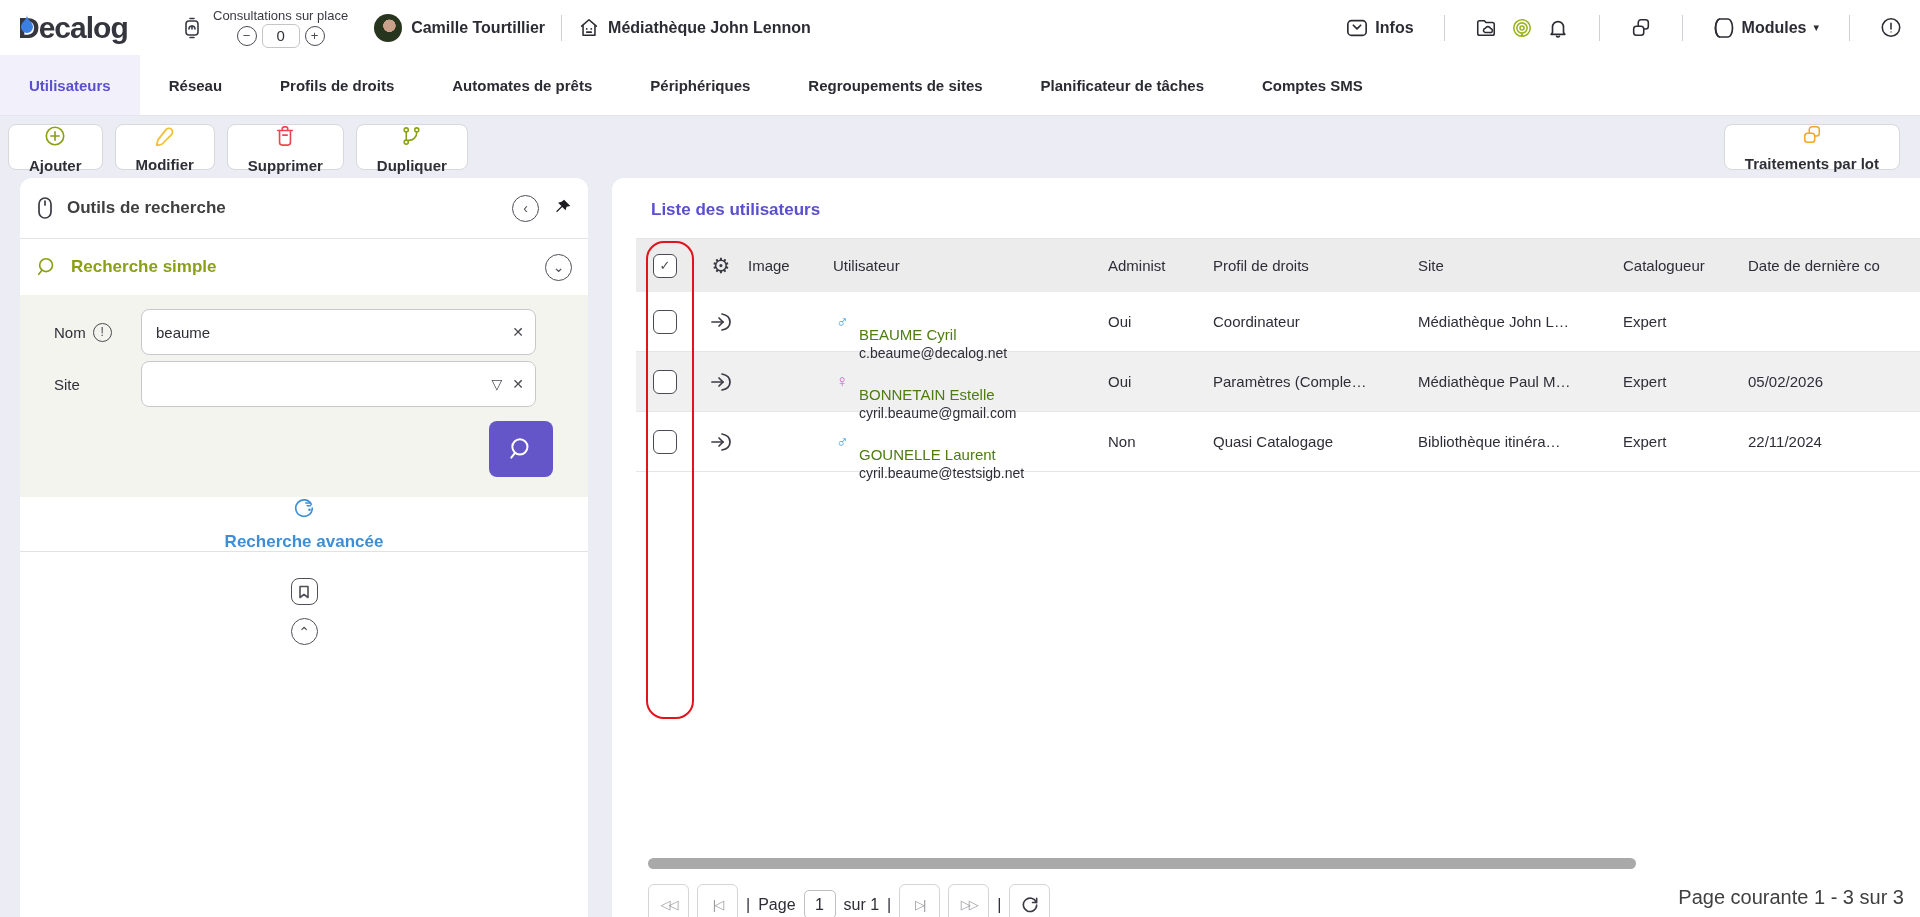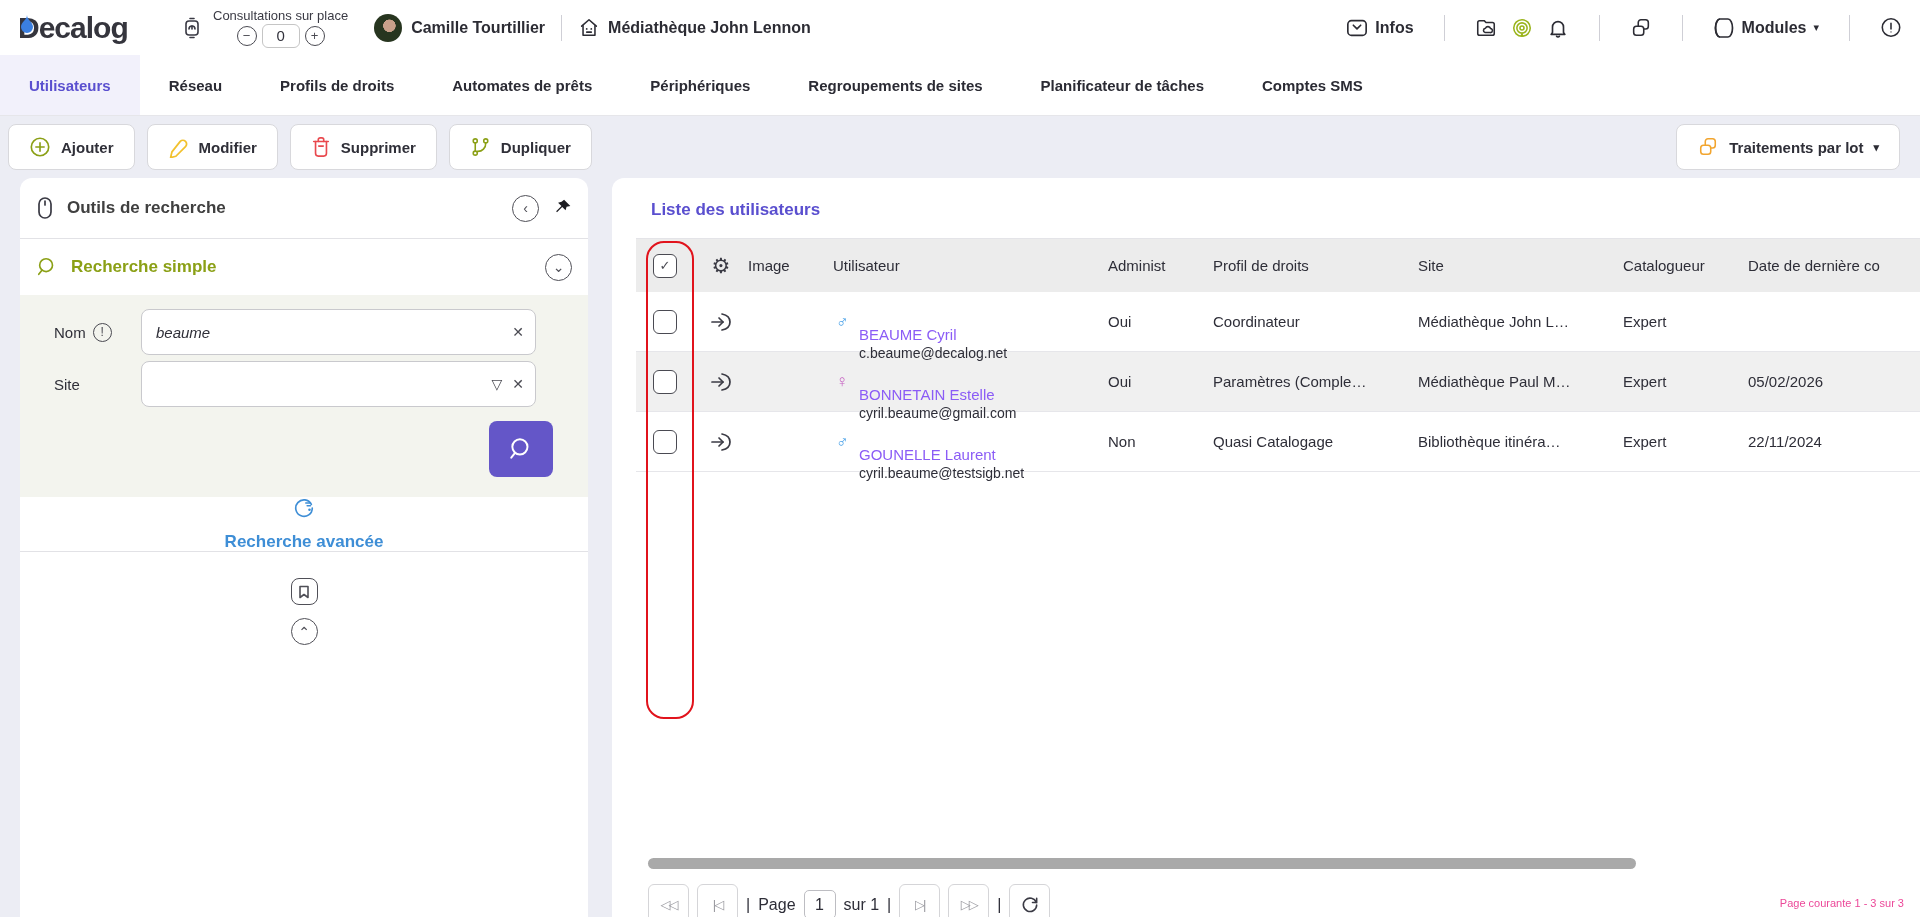--- a/index.html
+++ b/index.html
@@ -36,21 +36,21 @@
     border-bottom:1px solid #e6e6ea; display:flex; align-items:stretch; }
   .tab { display:flex; align-items:center; padding:0 29px; font-size:15px; font-weight:700;
     color:#2b2b34; cursor:pointer; }
   .tab.active { background:#f2f1fb; color:#5a4fcf; }
 
   
   .toolbar { position:absolute; top:116px; left:0; width:1920px; height:62px;
     display:flex; align-items:center; padding:0 8px; gap:12px; }
   .tbtn { height:46px; background:#fff; border:1px solid #d8d8dc; border-radius:8px;
     display:flex; align-items:center; gap:10px; padding:0 20px; font-size:15px; font-weight:700;
-    color:#2f2f38; cursor:pointer; }
+    color:#2f2f38; cursor:pointer;flex-direction:column; }
   .tbtn svg { flex:none; }
   .batch { margin-left:auto; margin-right:12px; }
 
   
   .content { position:absolute; top:178px; left:0; right:0; bottom:0; }
   .sidebar { position:absolute; left:20px; top:0; bottom:0; width:568px; background:#fff;
     border-radius:12px 12px 0 0; }
   .panel-row { height:60px; display:flex; align-items:center; padding:0 16px; gap:13px; }
   .panel-title { font-size:17px; font-weight:700; }
   .purple { color:#404040; } .olive { color:#8ba016; } .blue { color:#3e8ed6; }
@@ -61,21 +61,21 @@
   .divider { height:1px; background:#e2e2e6; margin:0 0 0 0; }
   .search-form { background:#f3f4ee; padding:14px 14px 10px 14px; }
   .field-row { display:flex; align-items:center; margin-bottom:6px; }
   .field-label { width:107px; padding-left:20px; font-size:15px; color:#2f2f38;
     display:flex; align-items:center; gap:7px; }
   .info-badge { width:19px; height:19px; border:1.5px solid #4a4a52; border-radius:50%;
     font-size:12px; line-height:16px; text-align:center; color:#4a4a52; }
   .input-wrap { position:relative; flex:1; margin-right:38px; }
   .input-wrap input { width:100%; height:46px; border:1px solid #c9c9cd; border-radius:8px;
     background:#fff; font-size:15px; padding:0 58px 0 14px; color:#2f2f38; outline:none;
-    font-family:"Liberation Sans", sans-serif;font-style:italic; }
+    font-family:"Liberation Sans", sans-serif; }
   .input-icons { position:absolute; right:12px; top:0; height:46px; display:flex;
     align-items:center; gap:10px; color:#4a4a52; font-size:14px; }
   .input-icons span { cursor:pointer; }
   .btn-row { display:flex; justify-content:flex-end; padding:8px 21px 10px 0; }
   .search-btn { width:64px; height:56px; background:#6456c8; border:none; border-radius:8px;
     display:flex; align-items:center; justify-content:center; cursor:pointer; }
 
   
   .main { position:absolute; left:612px; top:0; right:0; bottom:0; background:#fff;
     border-radius:12px 0 0 0; overflow:hidden; }
@@ -91,40 +91,40 @@
   .cell { overflow:hidden; white-space:nowrap; text-overflow:ellipsis; padding-right:8px; }
   .cell.center { justify-self:center; padding:0; }
   .checkbox { width:24px; height:24px; border:1.7px solid #4a4a52; border-radius:6px;
     background:#fff; display:flex; align-items:center; justify-content:center; font-size:13px;
     color:#4a4a52; cursor:pointer; }
   .gear-glyph { font-size:21px; color:#3a3a44; cursor:pointer; }
   .user-cell { display:flex; align-items:center; gap:8px; overflow:hidden; }
   .gender { font-size:17px; font-weight:700; width:18px; text-align:center; flex:none; }
   .male { color:#4da3e8; } .female { color:#c45bc0; }
   .nm-email { line-height:19px; overflow:hidden; }
-  .u-name { font-size:15px; color:#8b5cf6;margin-top:44px; }
+  .u-name { font-size:15px; color:#4d7c0f;margin-top:44px; }
   .u-email { font-size:14px; color:#2e2e38; }
   .user-avatar { width:40px; height:40px; border-radius:50%; visibility:hidden; margin:0 auto;
     background:radial-gradient(circle at 50% 38%, #c9a18c 0 26%, #2e2b28 28% 74%, #8f8f89 76% 100%); }
   .user-avatar.show { visibility:visible; }
   .red-annotation { position:absolute; left:10px; top:2px; width:48px; height:478px;
     border:2.5px solid #e1131c; border-radius:18px; pointer-events:none; }
   .hscrollbar { position:absolute; left:36px; bottom:48px; width:988px; height:11px;
     border-radius:6px; background:#a9a9a9; cursor:pointer; }
   .pager { position:absolute; left:36px; bottom:-8px; height:41px; display:flex;
     align-items:center; gap:8px; font-size:16px; color:#2e2e38; }
   .pbtn { width:41px; height:41px; background:#fff; border:1px solid #d5d5d8; border-radius:6px;
     color:#9a9aa0; font-size:13px; display:flex; align-items:center; justify-content:center;
     cursor:pointer; letter-spacing:-2px; }
   .pbtn.refresh { color:#3a3a44; }
   .pipe { color:#2e2e38; }
   .page-input { width:32px; height:29px; border:1px solid #bdbdc2; border-radius:5px;
     text-align:center; font-size:16px; color:#2e2e38; outline:none; background:#fff;
     font-family:"Liberation Sans", sans-serif; }
-  .page-summary { position:absolute; right:16px; bottom:8px; font-size:11px; color:#ec4899; }
+  .page-summary { position:absolute; right:16px; bottom:8px; font-size:20px; color:#404040; }
 
   svg { display:block; }
 </style>
 </head>
 <body>
 
 <div class="topbar">
   <div class="logo-group">
     <span class="logo-flame">
       <svg width="16" height="20" viewBox="0 0 16 20">

